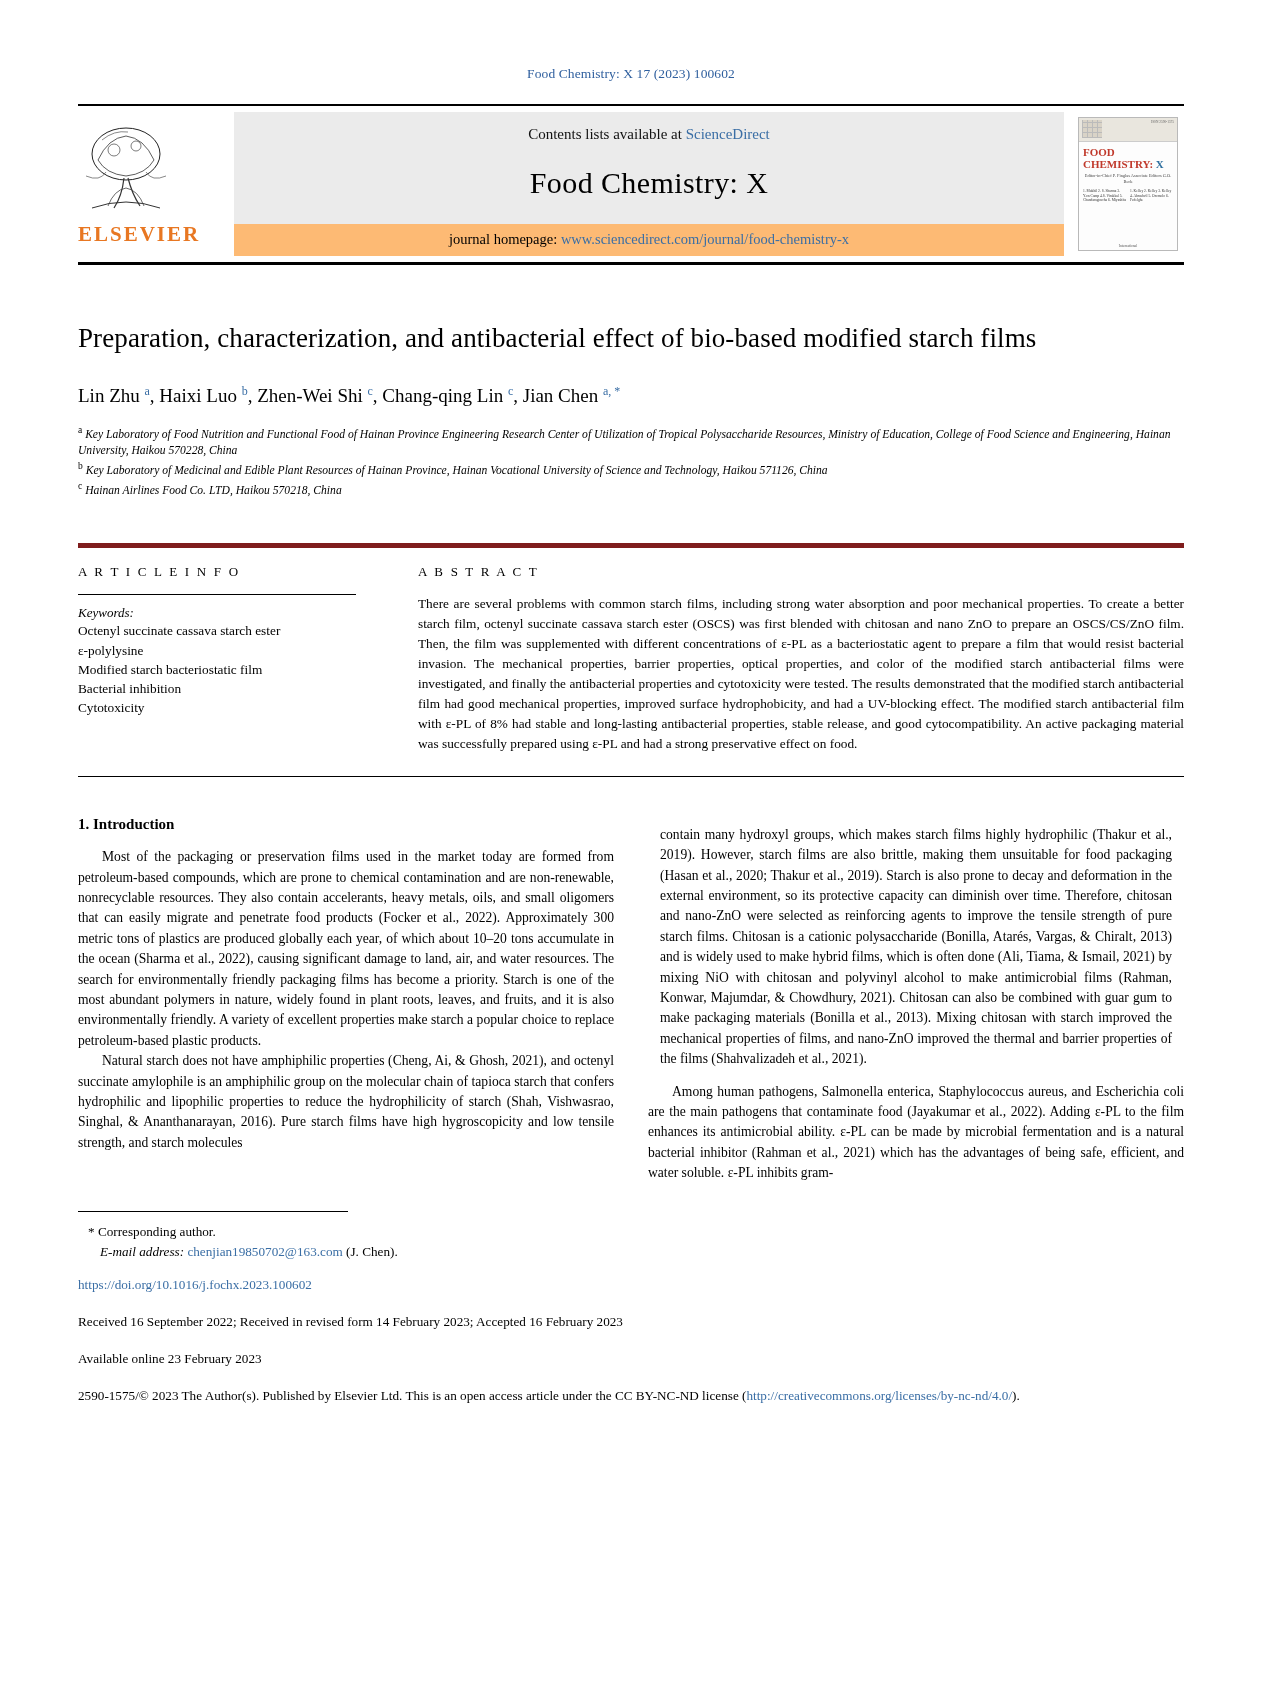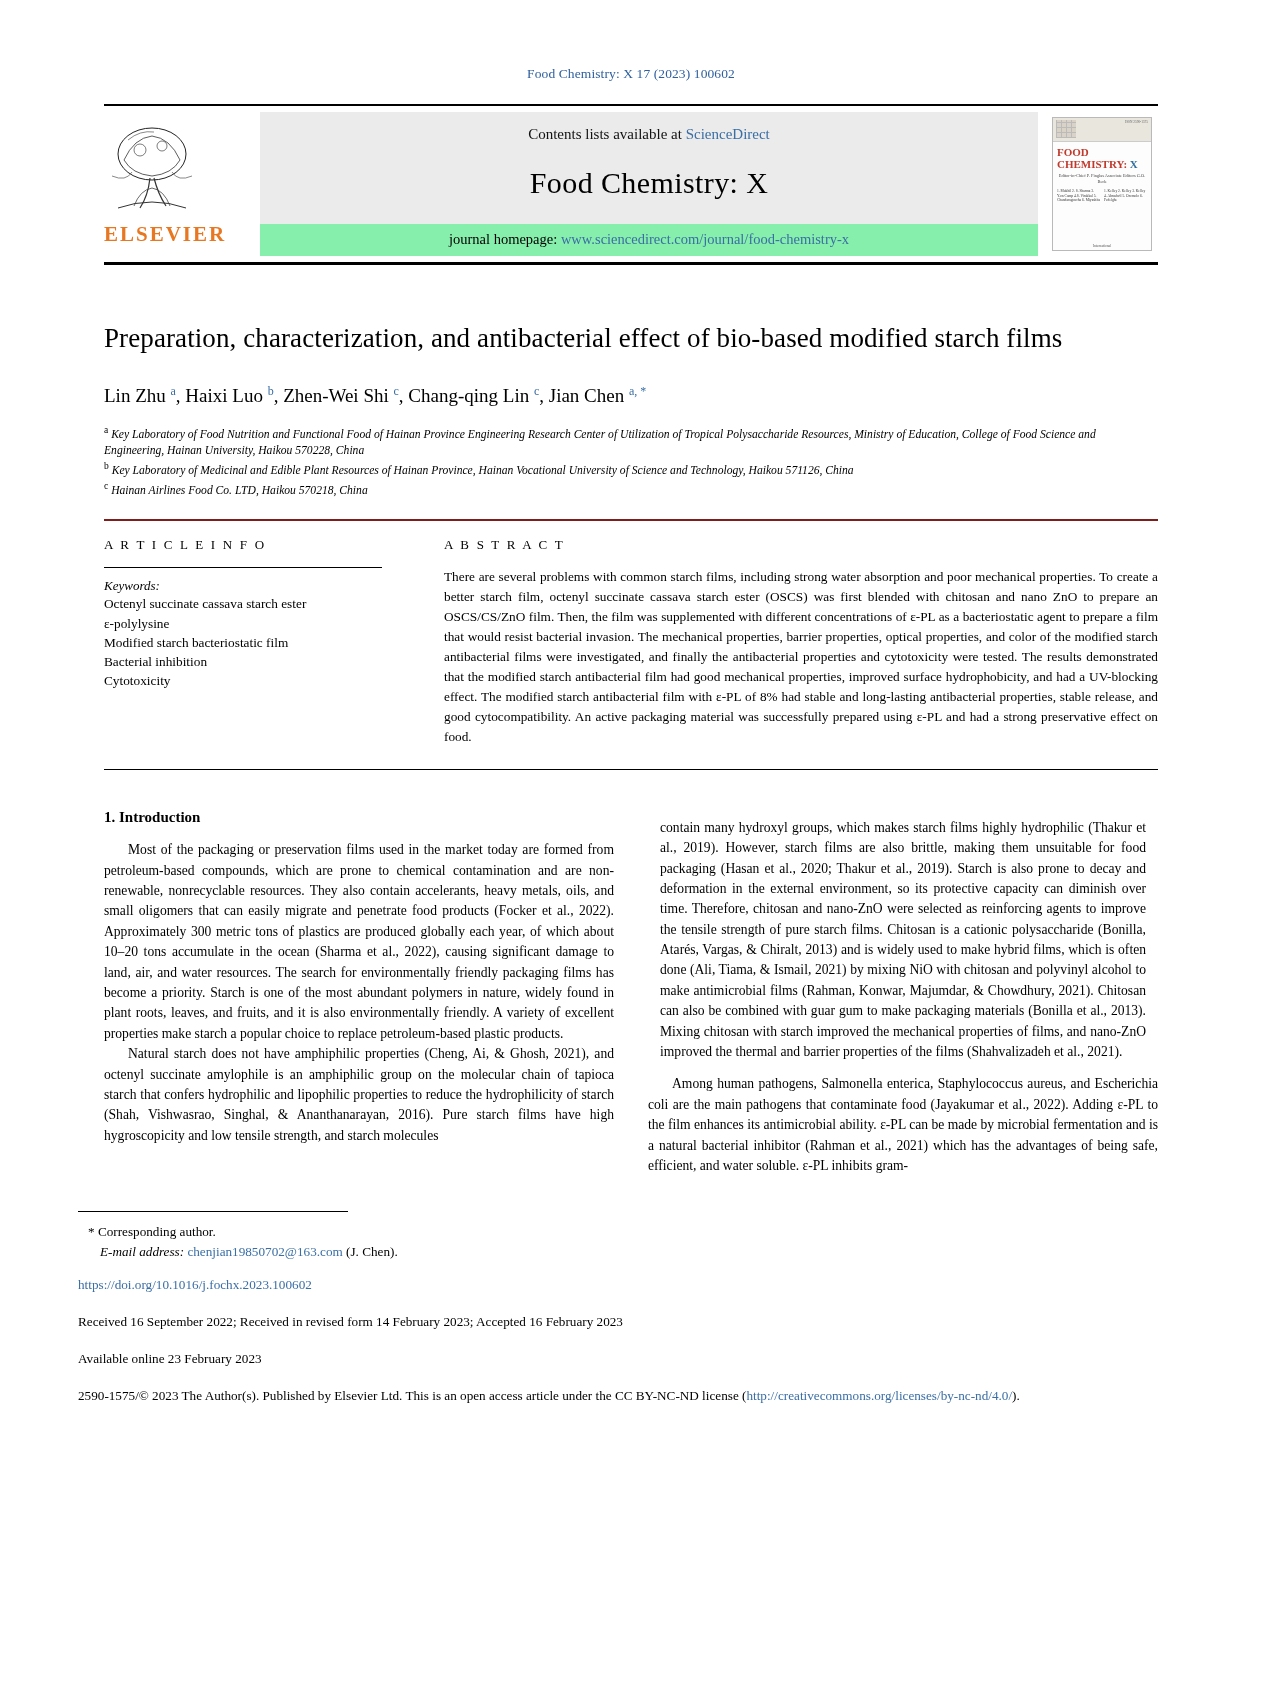--- a/index.html
+++ b/index.html
@@ -12,21 +12,21 @@
     height: 1683px;
     font-family: "Liberation Serif", serif;
     color: #000000;
     position: relative;
   }
   .page {
     position: relative;
     width: 1262px;
     height: 1451px;
     box-sizing: border-box;
-    padding: 0 104px;
+    padding: 0 78px;
   }
   a, .link {
     color: #3a6ea5;
     text-decoration: none;
   }
   .running-head {
     text-align: center;
     font-size: 13.5px;
     color: #2f5f9e;
     padding-top: 66px;
@@ -78,21 +78,21 @@
   }
   .mast-title {
     font-size: 30px;
     letter-spacing: 0.4px;
     padding: 12px 0 14px 0;
   }
   .mast-homepage {
     width: 100%;
     text-align: center;
     font-size: 14.5px;
-    background: #86efac;
+    background: #fdba74;
     padding: 7px 0 8px 0;
     box-sizing: border-box;
   }
   .mast-cover {
     flex: 0 0 112px;
     width: 112px;
     display: flex;
     align-items: center;
     justify-content: center;
   }
@@ -172,22 +172,22 @@
   .affiliations {
     margin-top: 14px;
     font-size: 11.6px;
     font-style: italic;
     line-height: 1.45;
   }
   .affiliations sup { font-style: normal; font-size: 9.5px; }
 
   
   .info-abstract {
-    margin-top: 20px;
-    border-top: 2px solid #7f1d1d;
+    margin-top: 44px;
+    border-top: 5px solid #7f1d1d;
     border-bottom: 1px solid #000;
     display: flex;
     padding: 16px 0 22px 0;
   }
   .col-info {
     flex: 0 0 290px;
     padding-right: 30px;
   }
   .col-abstract {
     flex: 1 1 auto;

